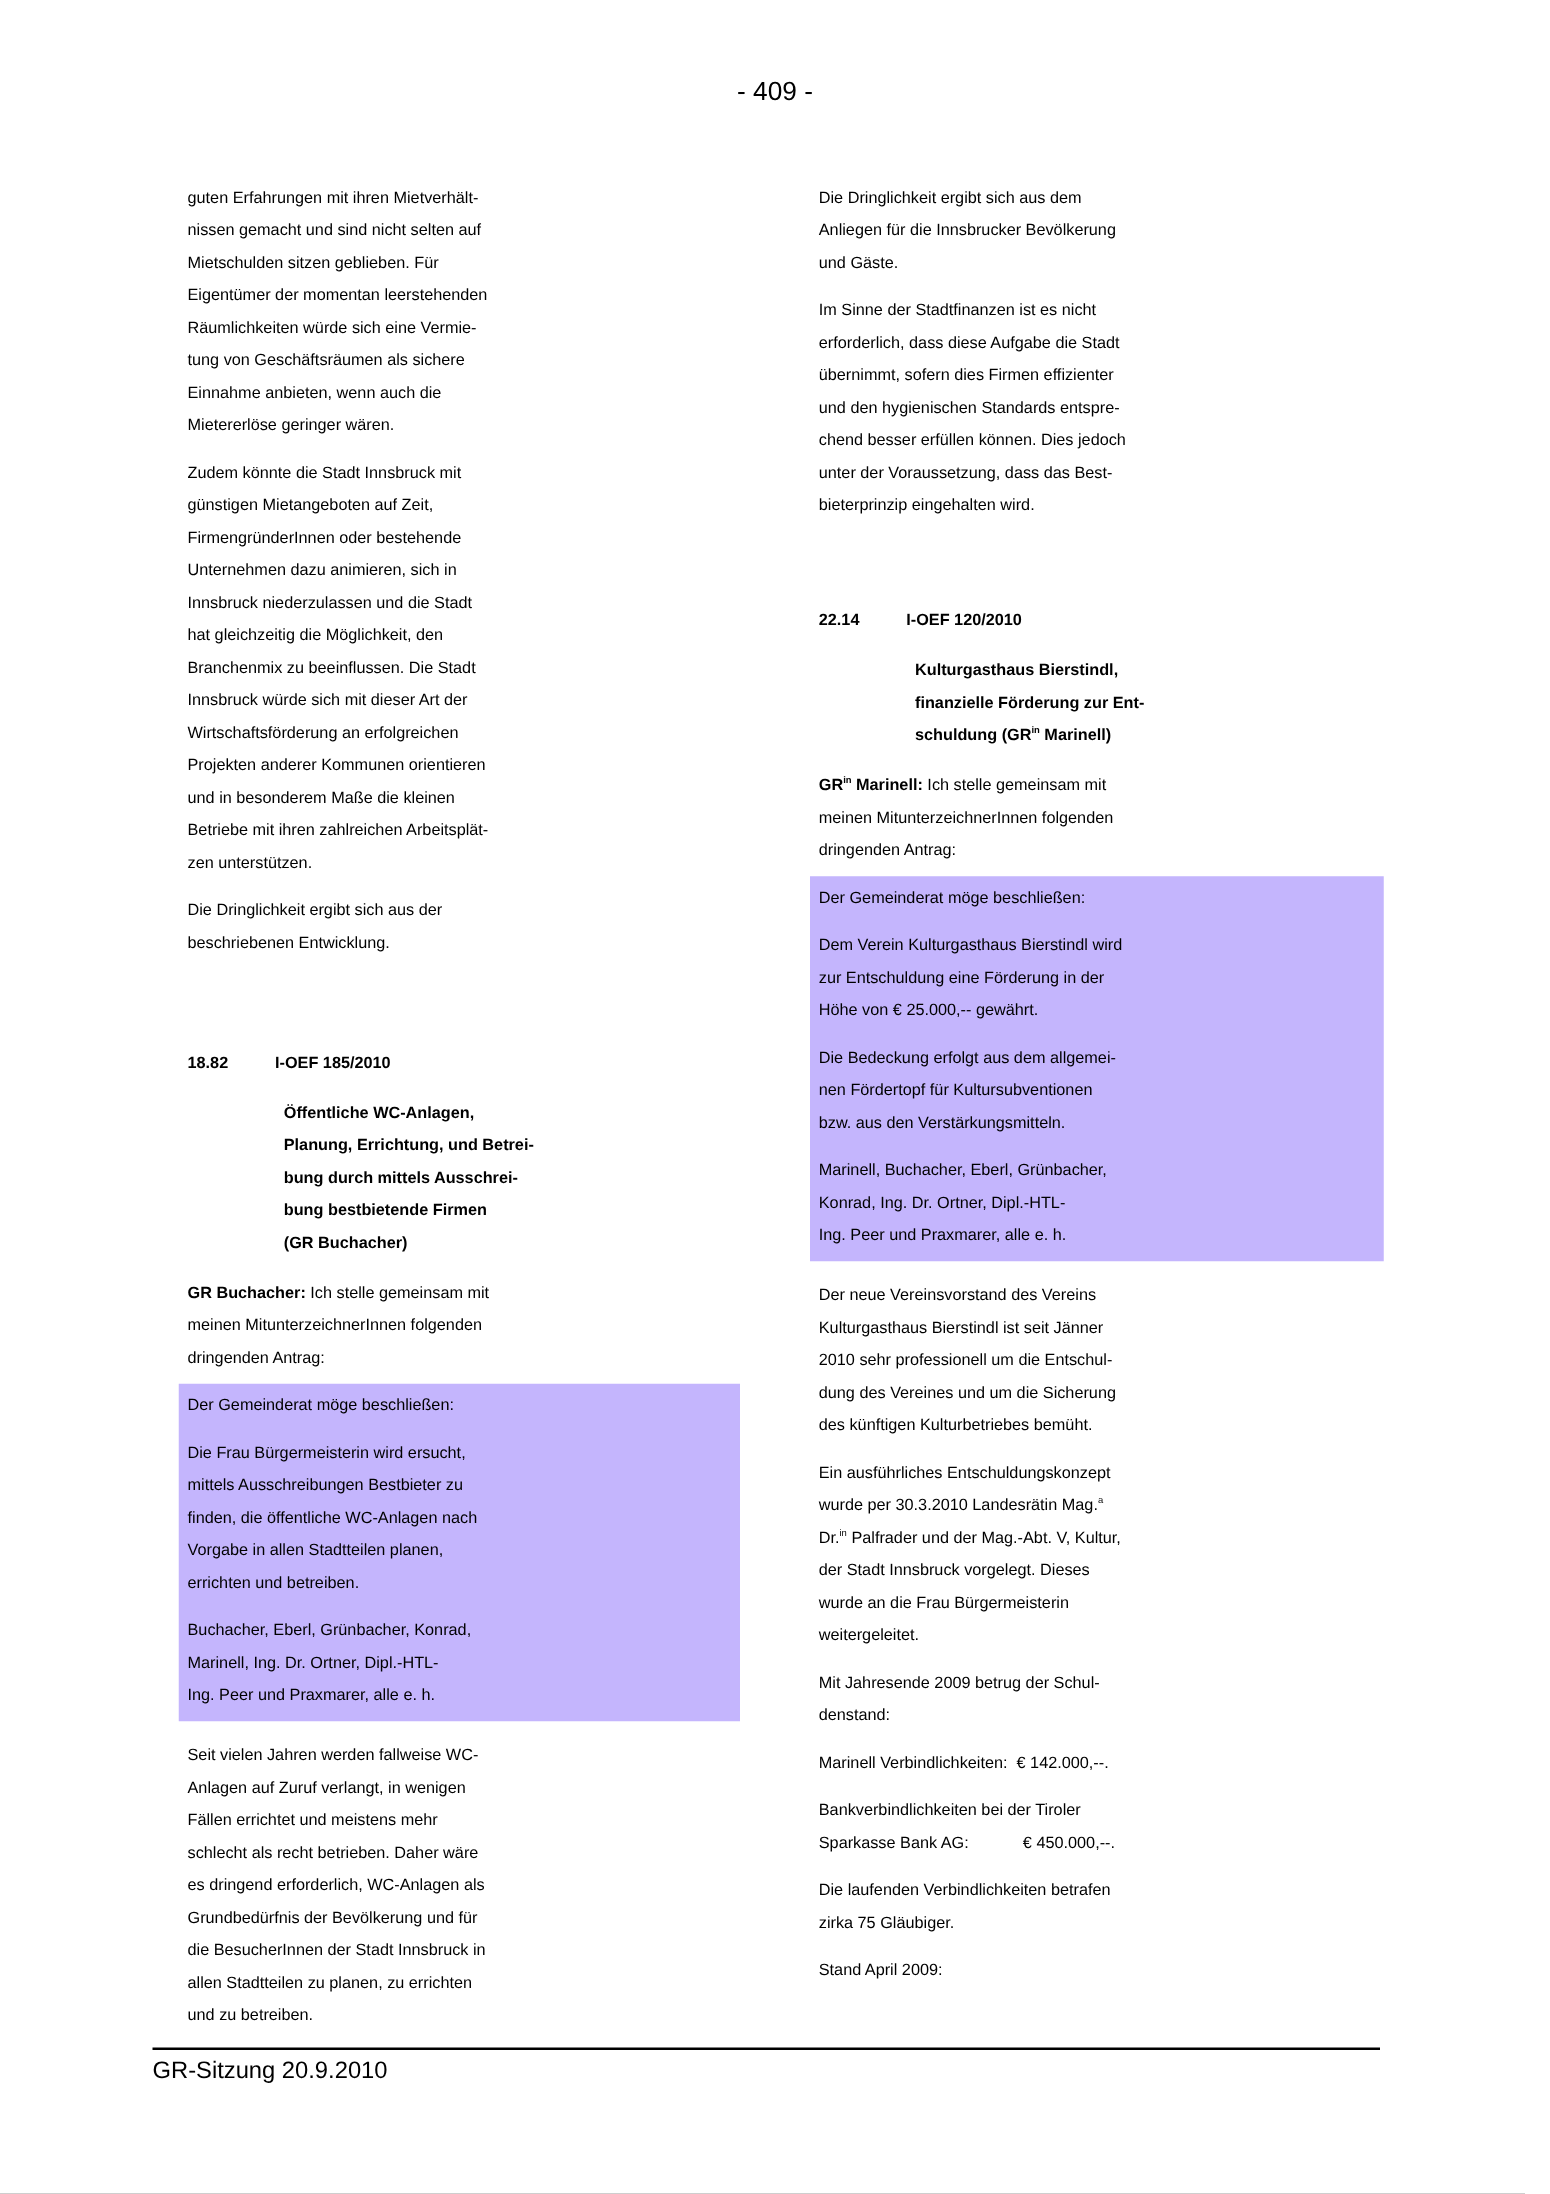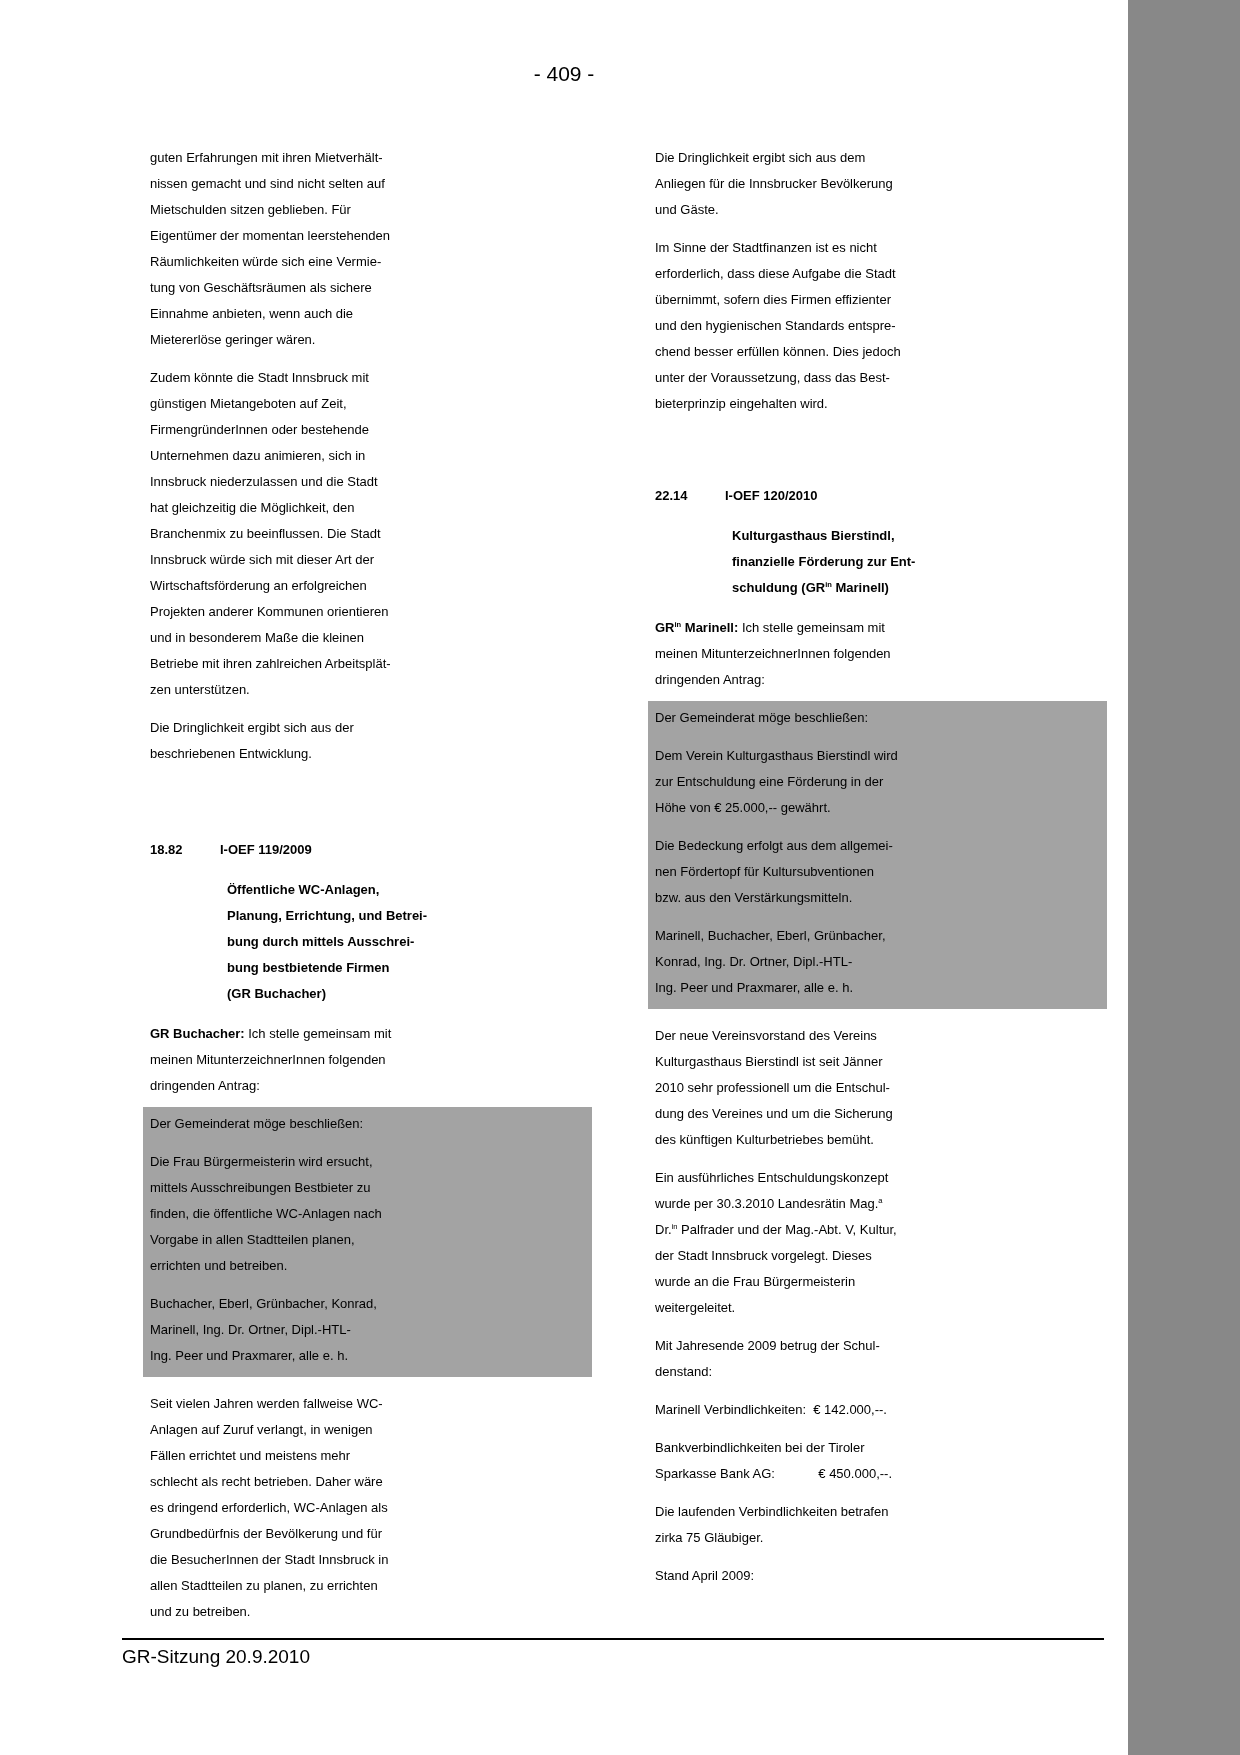--- a/index.html
+++ b/index.html
@@ -1,44 +1,43 @@
 <!DOCTYPE html>
 <html><head>
 <meta charset="utf-8">
 <style>
   html,body { margin:0; padding:0; background:#888; }
   .page {
     position:relative;
-    width:1112px; height:1755px;
+    width:1240px; height:1755px;
     background:#ffffff;
     font-family:"Liberation Sans","DejaVu Sans",sans-serif;
     color:#000000;
     overflow:hidden;
-    padding-left:16px;
   }
   .page-number {
     position:absolute; top:62px; left:0; width:100%;
     text-align:center; font-size:21px;
   }
   .col { position:absolute; top:145px; font-size:13px; line-height:26px; }
   .col-left  { left:150px; width:442px; }
   .col-right { left:655px; width:452px; }
   .para { margin:0 0 0 0; white-space:pre-wrap; }
   .para + .para { margin-top:12px; }
   .section-heading {
     display:flex; font-weight:bold; margin-top:70px;
   }
   .col-right .section-heading { margin-top:66px; }
   .section-number { width:70px; flex:0 0 70px; }
   .section-title {
     font-weight:bold; margin-left:77px; margin-top:14px; white-space:pre-wrap;
   }
   .speaker-para { margin-top:14px; white-space:pre-wrap; }
   .quote-block {
-    background:#a3a3a3;
+    background:#c4b5fd;
     margin:8px 0 0 -7px;
     padding:4px 6px 8px 7px;
   }
   .quote-block .para + .para { margin-top:12px; }
   .after-quote { margin-top:14px; }
   .footer {
     position:absolute; left:122px; top:1638px; width:982px;
     border-top:2px solid #000;
     padding-top:5px;
     font-size:19px; line-height:23px;
@@ -52,21 +51,21 @@
 
   <div class="page-number">- 409 -</div>
 
   <div class="col col-left">
     <p class="para">guten Erfahrungen mit ihren Mietverhält-<br>nissen gemacht und sind nicht selten auf<br>Mietschulden sitzen geblieben. Für<br>Eigentümer der momentan leerstehenden<br>Räumlichkeiten würde sich eine Vermie-<br>tung von Geschäftsräumen als sichere<br>Einnahme anbieten, wenn auch die<br>Mietererlöse geringer wären.</p>
     <p class="para">Zudem könnte die Stadt Innsbruck mit<br>günstigen Mietangeboten auf Zeit,<br>FirmengründerInnen oder bestehende<br>Unternehmen dazu animieren, sich in<br>Innsbruck niederzulassen und die Stadt<br>hat gleichzeitig die Möglichkeit, den<br>Branchenmix zu beeinflussen. Die Stadt<br>Innsbruck würde sich mit dieser Art der<br>Wirtschaftsförderung an erfolgreichen<br>Projekten anderer Kommunen orientieren<br>und in besonderem Maße die kleinen<br>Betriebe mit ihren zahlreichen Arbeitsplät-<br>zen unterstützen.</p>
     <p class="para">Die Dringlichkeit ergibt sich aus der<br>beschriebenen Entwicklung.</p>
 
     <div class="section-heading">
       <span class="section-number">18.82</span>
-      <span class="section-code">I-OEF 119/2009</span>
+      <span class="section-code">I-OEF 185/2010</span>
     </div>
     <div class="section-title">Öffentliche WC-Anlagen,<br>Planung, Errichtung, und Betrei-<br>bung durch mittels Ausschrei-<br>bung bestbietende Firmen<br>(GR Buchacher)</div>
 
     <p class="para speaker-para"><b>GR Buchacher:</b> Ich stelle gemeinsam mit<br>meinen MitunterzeichnerInnen folgenden<br>dringenden Antrag:</p>
 
     <div class="quote-block">
       <p class="para">Der Gemeinderat möge beschließen:</p>
       <p class="para">Die Frau Bürgermeisterin wird ersucht,<br>mittels Ausschreibungen Bestbieter zu<br>finden, die öffentliche WC-Anlagen nach<br>Vorgabe in allen Stadtteilen planen,<br>errichten und betreiben.</p>
       <p class="para">Buchacher, Eberl, Grünbacher, Konrad,<br>Marinell, Ing. Dr. Ortner, Dipl.-HTL-<br>Ing. Peer und Praxmarer, alle e. h.</p>
     </div>

